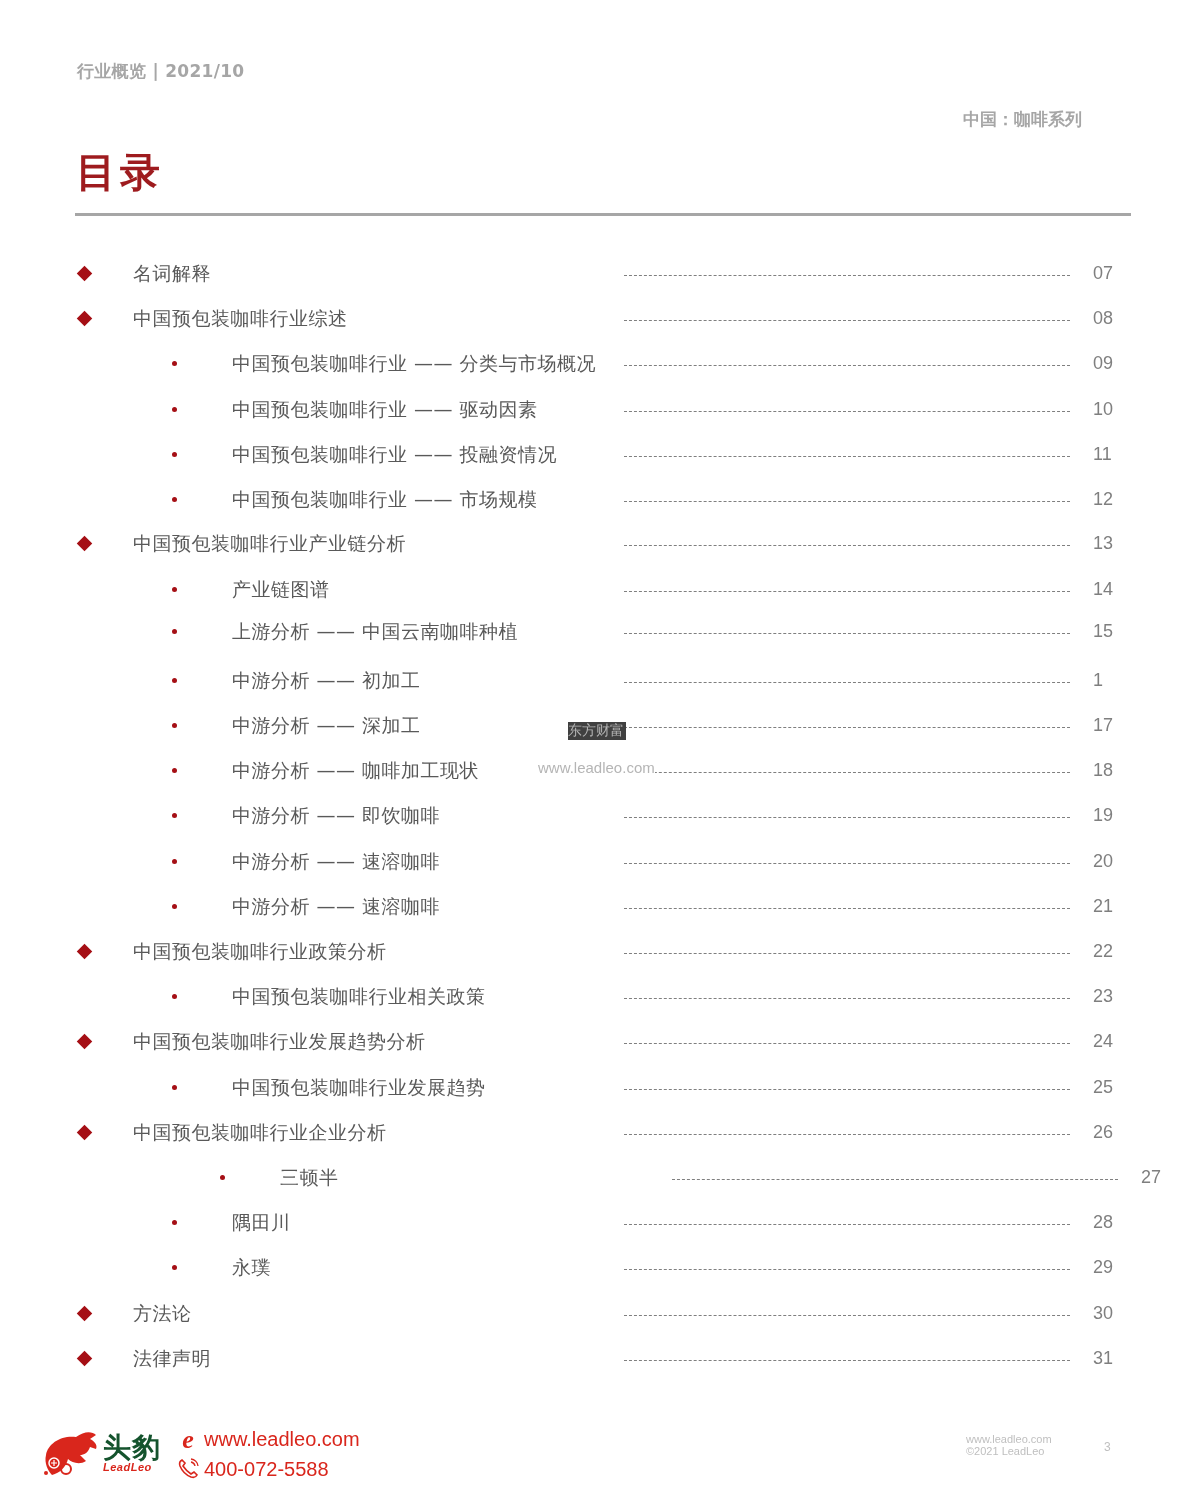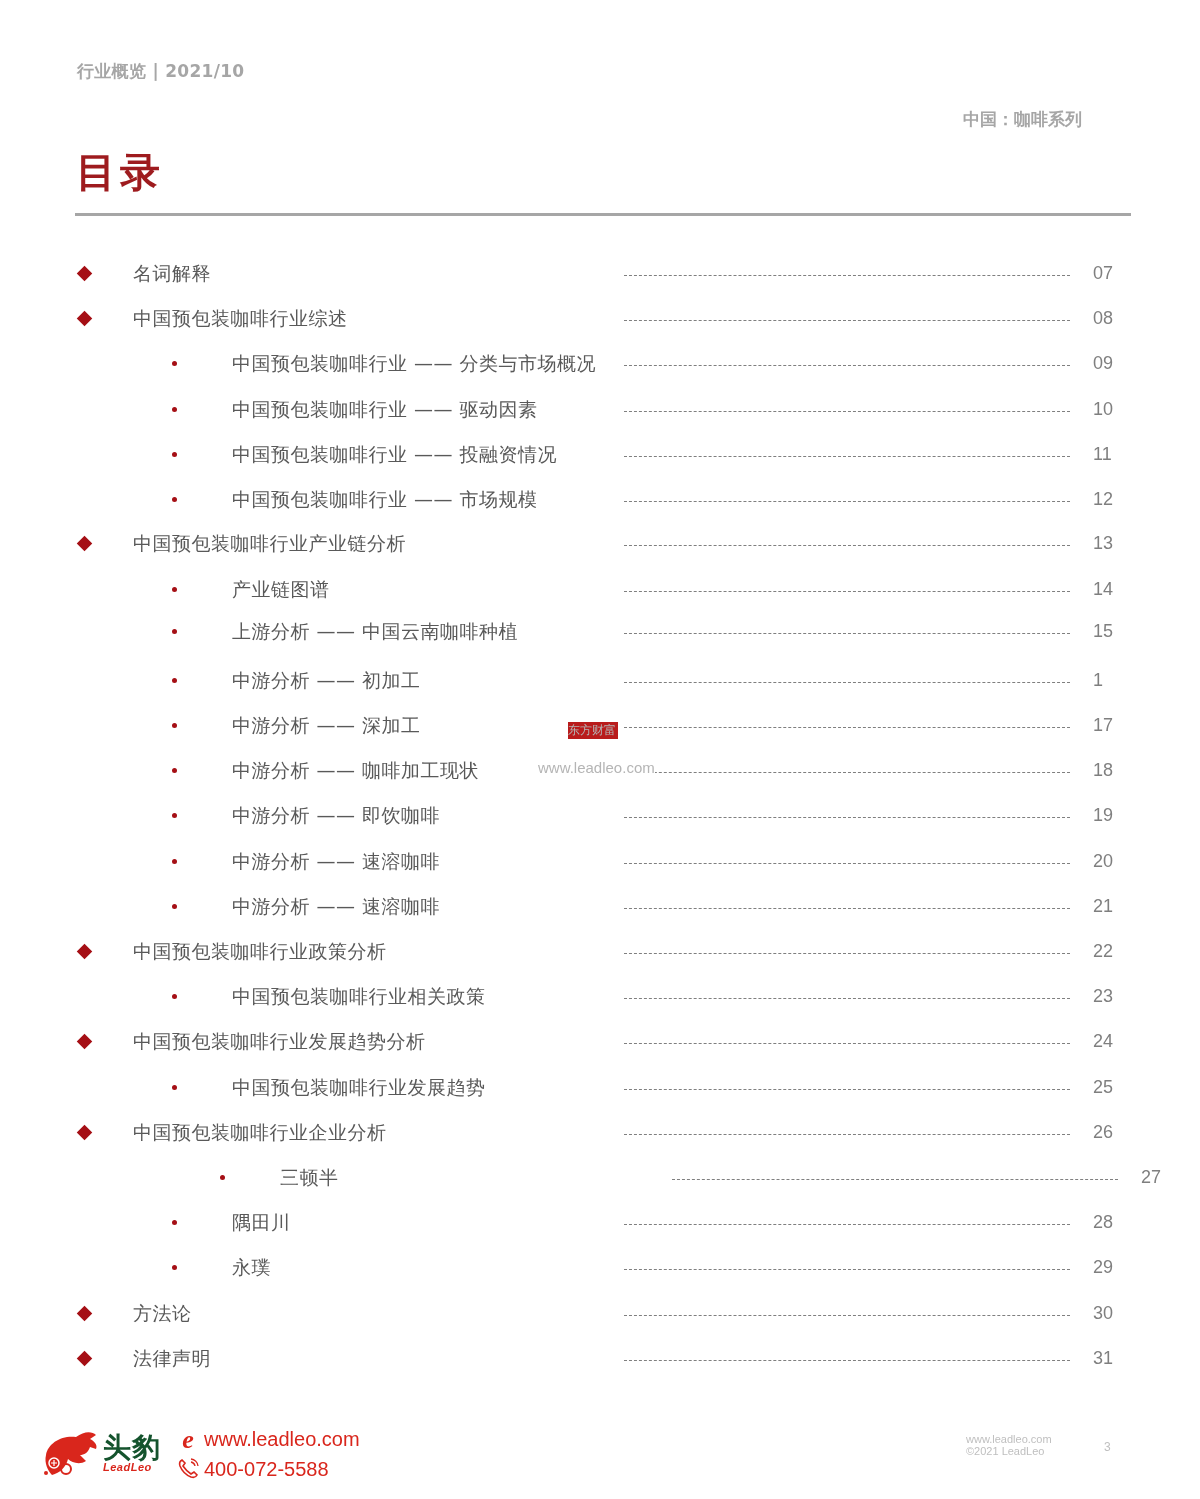--- a/index.html
+++ b/index.html
@@ -103,23 +103,23 @@
       left: 1093px;
       top: 10px;
       font-size: 18px;
       color: #7f7f7f;
       font-family: "Liberation Sans", sans-serif;
     }
     .watermark-cn {
       position: absolute;
       left: 568px;
       top: 722px;
-      font-size: 12px;
+      font-size: 14px;
       color: #b5b5b5;
-      background: #b91c1c;
+      background: #404040;
       padding-right: 2px;
     }
     .watermark-url {
       position: absolute;
       left: 538px;
       top: 759px;
       font-size: 15px;
       color: #b5b5b5;
       font-family: "Liberation Sans", sans-serif;
       background: #fff;

